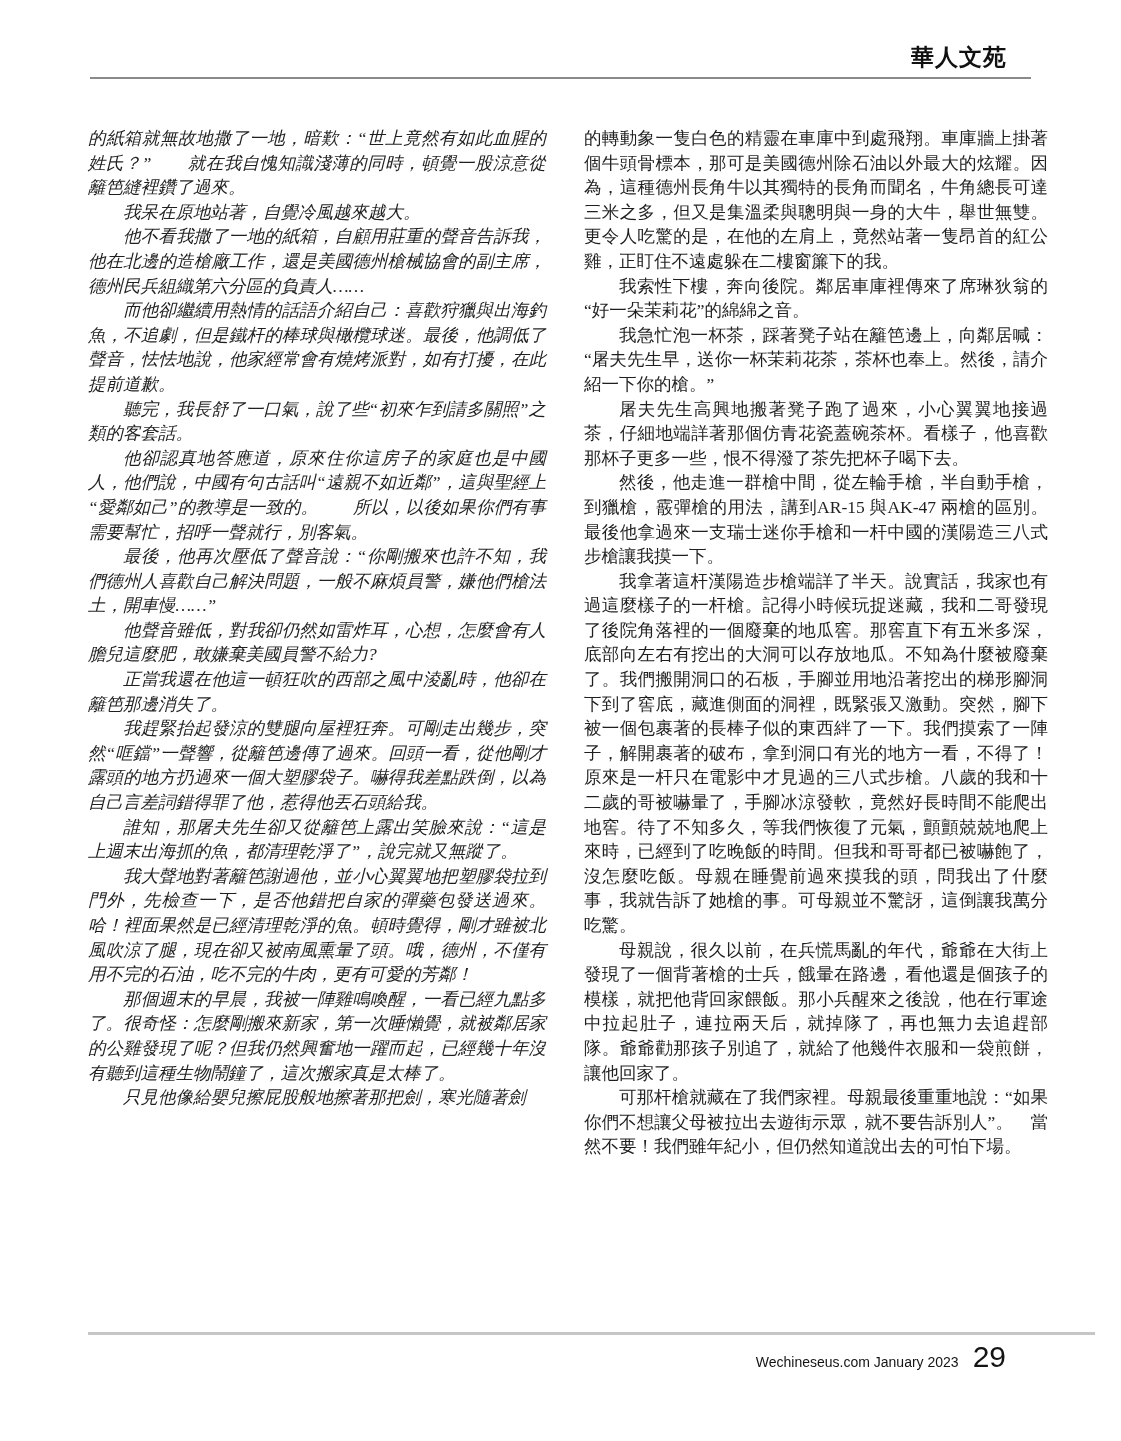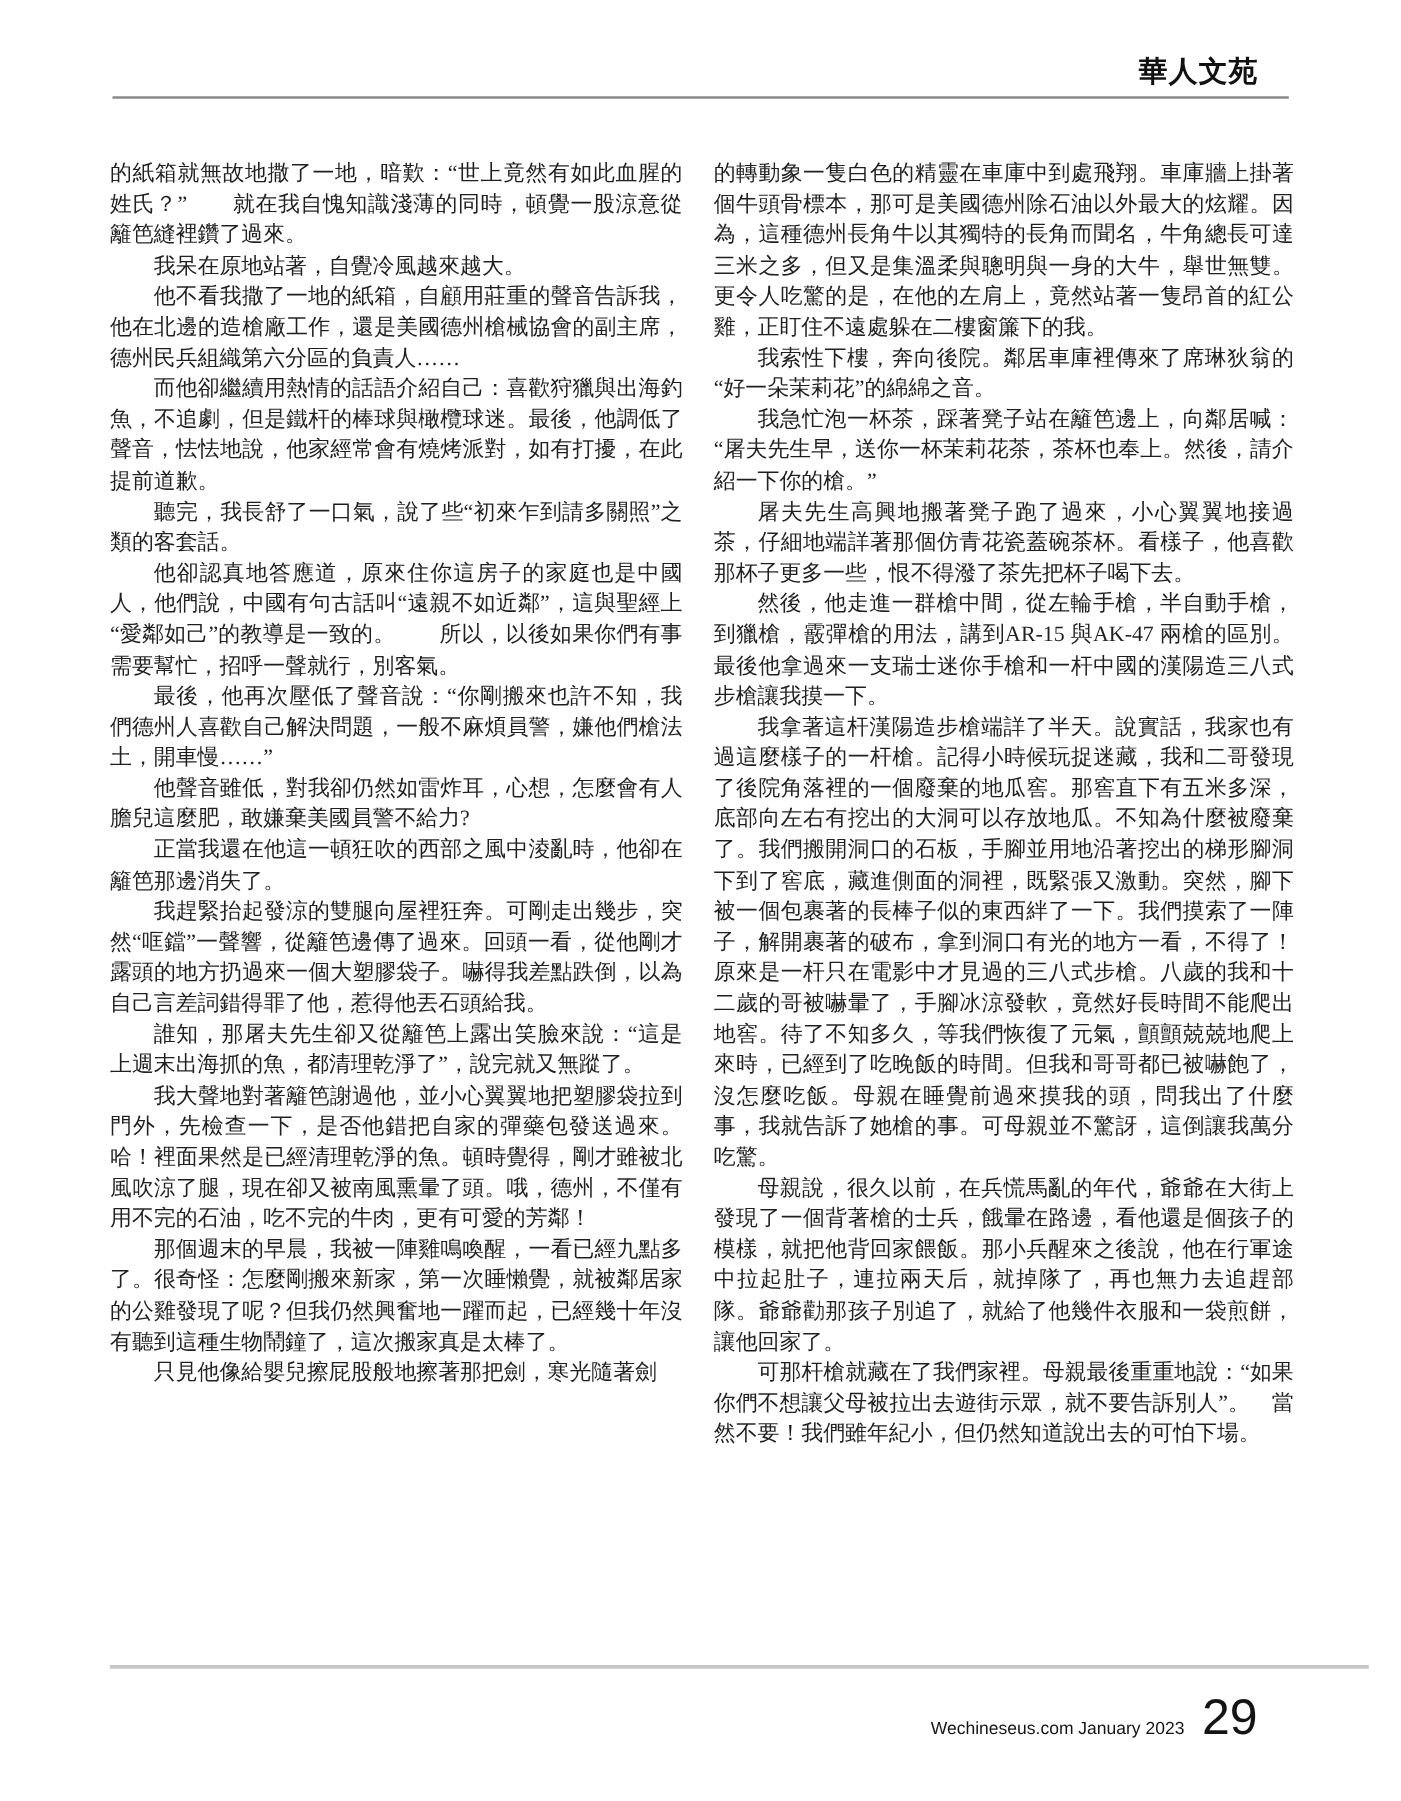--- a/index.html
+++ b/index.html
@@ -39,22 +39,22 @@
     left: 88px;
     top: 126px;
     display: flex;
     gap: 25px;
     font-family: "Liberation Serif", "DejaVu Serif", serif;
     font-size: 17.5px;
     line-height: 24.6px;
     color: #1f1f1f;
   }
   .column { display: block; }
-  .column.left  { width: 458px; }
-  .column.right { width: 464px; }
+  .column.left  { width: 458px; font-style: italic; }
+  .column.right { width: 464px; margin-left: 13px; }
   .para {
     margin: 0;
     text-indent: 2em;
     text-align: justify;
     text-justify: inter-ideograph;
   }
   .para.cont { text-indent: 0; }
   .footer-rule {
     position: absolute;
     left: 88px;
@@ -67,21 +67,21 @@
     position: absolute;
     top: 1340px;
     right: 89px;
     display: flex;
     align-items: baseline;
     gap: 14px;
     font-family: "Liberation Sans", "DejaVu Sans", sans-serif;
     color: #141414;
   }
   .footer-pub { font-size: 14px; }
-  .footer-pagenum { font-size: 40px; margin-top: 12px; }
+  .footer-pagenum { font-size: 30px; }
 </style>
 </head>
 <body>
 
 <div class="page">
 
   <div class="page-header">華人文苑</div>
 
   <div class="header-rule"></div>
 

